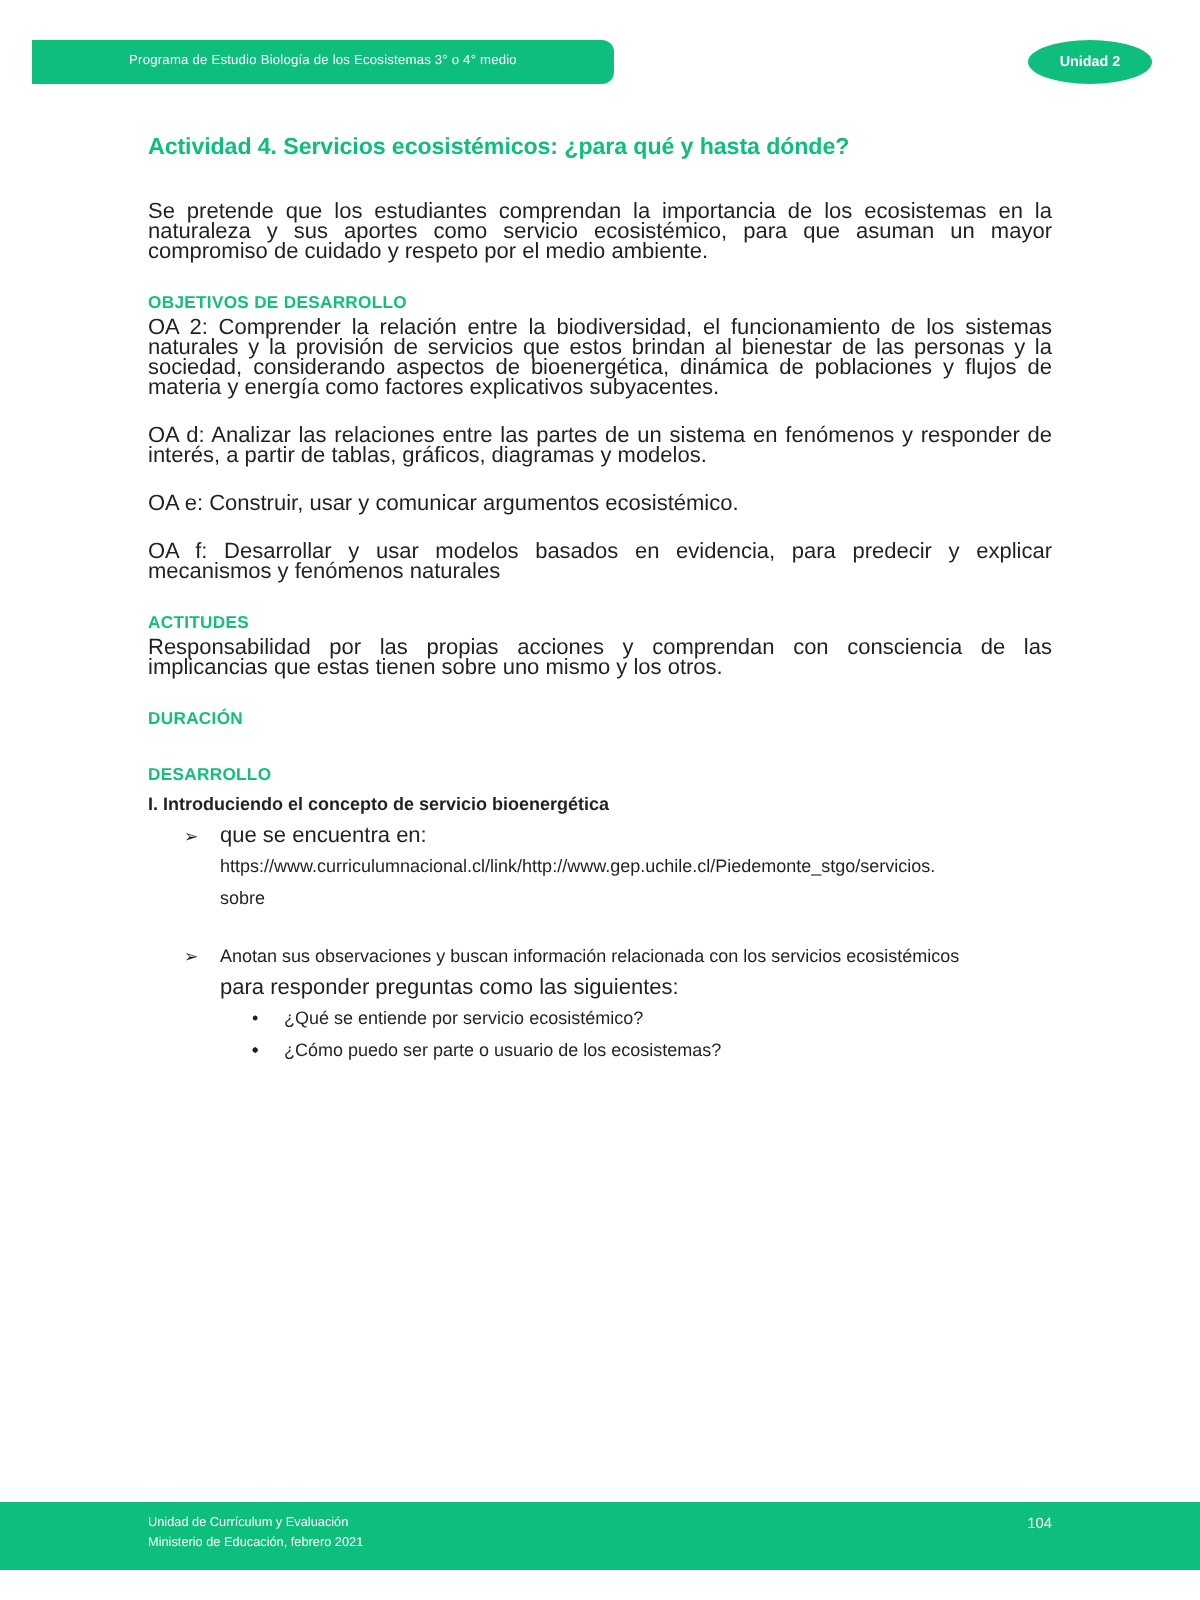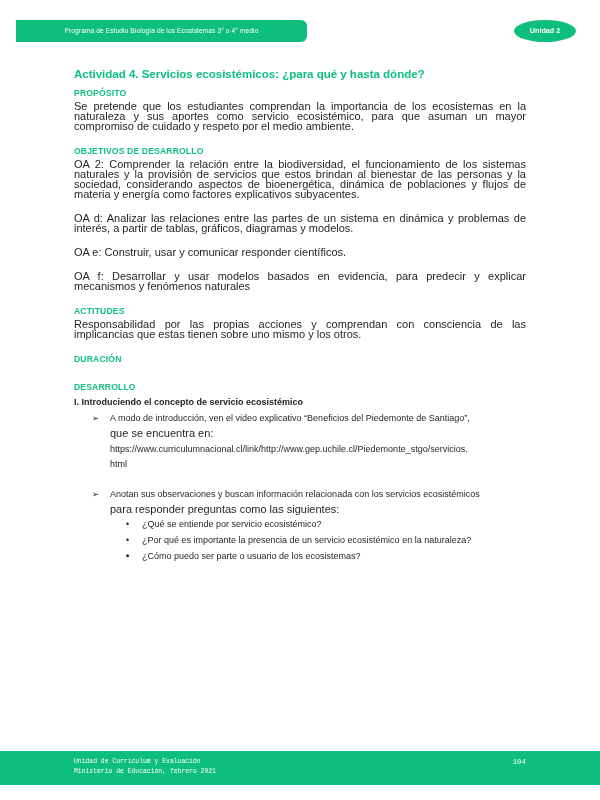--- a/index.html
+++ b/index.html
@@ -84,21 +84,21 @@
     left: 74px;
     top: 66px;
     width: 452px;
   }
 
   .doc-title {
     color: #0ebe7c;
     font-size: 11.6px;
     font-weight: bold;
     line-height: 15px;
-    margin: 0 0 6px 0;
+    margin: 0 0 20px 0;
     letter-spacing: -0.05px;
   }
 
   .sec-head {
     color: #12c07e;
     font-size: 8.6px;
     font-weight: bold;
     letter-spacing: 0.15px;
     margin: 0 0 2px 0;
     line-height: 12px;
@@ -167,21 +167,20 @@
   }
 
   
   .footer {
     position: absolute;
     left: 0;
     top: 751px;
     width: 600px;
     height: 34px;
     background: #0ebe7c;
-    font-family: Liberation Mono, monospace;
   }
   .footer-left {
     position: absolute;
     left: 74px;
     top: 6px;
     color: #ffffff;
     font-size: 6.4px;
     line-height: 10px;
   }
   .footer-left div { white-space: nowrap; }
@@ -205,77 +204,74 @@
     </div>
     <div class="unit-badge">
       <div class="unit-badge-text">Unidad 2</div>
     </div>
   </div>
 
   <div class="content">
 
     <h1 class="doc-title">Actividad 4. Servicios ecosistémicos: ¿para qué y hasta dónde?</h1>
 
-    <div class="sec-head">PROPÓSITO</div>
     <p class="para">Se pretende que los estudiantes comprendan la importancia de los ecosistemas en la naturaleza y sus aportes como servicio ecosistémico, para que asuman un mayor compromiso de cuidado y respeto por el medio ambiente.</p>
 
     <div class="gap-md"></div>
 
     <div class="sec-head">OBJETIVOS DE DESARROLLO</div>
     <p class="para">OA 2: Comprender la relación entre la biodiversidad, el funcionamiento de los sistemas naturales y la provisión de servicios que estos brindan al bienestar de las personas y la sociedad, considerando aspectos de bioenergética, dinámica de poblaciones y flujos de materia y energía como factores explicativos subyacentes.</p>
 
     <div class="gap-md"></div>
 
-    <p class="para">OA d: Analizar las relaciones entre las partes de un sistema en dinámica y problemas de interés, a partir de tablas, gráficos, diagramas y modelos.</p>
-
-    <div class="gap-md"></div>
-
-    <p class="para left">OA e: Construir, usar y comunicar responder científicos.</p>
+    <p class="para">OA d: Analizar las relaciones entre las partes de un sistema en fenómenos y responder de interés, a partir de tablas, gráficos, diagramas y modelos.</p>
+
+    <div class="gap-md"></div>
+
+    <p class="para left">OA e: Construir, usar y comunicar argumentos ecosistémico.</p>
 
     <div class="gap-md"></div>
 
     <p class="para">OA f: Desarrollar y usar modelos basados en evidencia, para predecir y explicar mecanismos y fenómenos naturales</p>
 
     <div class="gap-md"></div>
 
     <div class="sec-head">ACTITUDES</div>
     <p class="para">Responsabilidad por las propias acciones y comprendan con consciencia de las implicancias que estas tienen sobre uno mismo y los otros.</p>
 
     <div class="gap-md"></div>
 
     <div class="sec-head">DURACIÓN</div>
 
     <div class="gap-md"></div>
 
     <div class="sec-head">DESARROLLO</div>
-    <div class="sub-title">I. Introduciendo el concepto de servicio ecosistémico</div>
+    <div class="sub-title">I. Introduciendo el concepto de servicio bioenergética</div>
 
     <div class="bullet-row nojust">
       <span class="bullet-mark">➢</span>
-      <span>A modo de introducción, ven el video explicativo “Beneficios del Piedemonte de Santiago”,</span>
     </div>
     <div class="bullet-cont">que se encuentra en:</div>
     <div class="url-line">https://www.curriculumnacional.cl/link/http://www.gep.uchile.cl/Piedemonte_stgo/servicios.</div>
-    <div class="url-line">html</div>
+    <div class="url-line">sobre</div>
 
     <div class="gap-md"></div>
 
     <div class="bullet-row">
       <span class="bullet-mark">➢</span>
       <span>Anotan sus observaciones y buscan información relacionada con los servicios ecosistémicos</span>
     </div>
     <div class="bullet-cont">para responder preguntas como las siguientes:</div>
 
     <div class="dot-row">
       <span class="dot-mark">•</span>
       <span>¿Qué se entiende por servicio ecosistémico?</span>
     </div>
     <div class="dot-row">
       <span class="dot-mark">•</span>
-      <span>¿Por qué es importante la presencia de un servicio ecosistémico en la naturaleza?</span>
     </div>
     <div class="dot-row">
       <span class="dot-mark">•</span>
     </div>
     <div class="dot-row">
       <span class="dot-mark">•</span>
       <span>¿Cómo puedo ser parte o usuario de los ecosistemas?</span>
     </div>
 
   </div>

